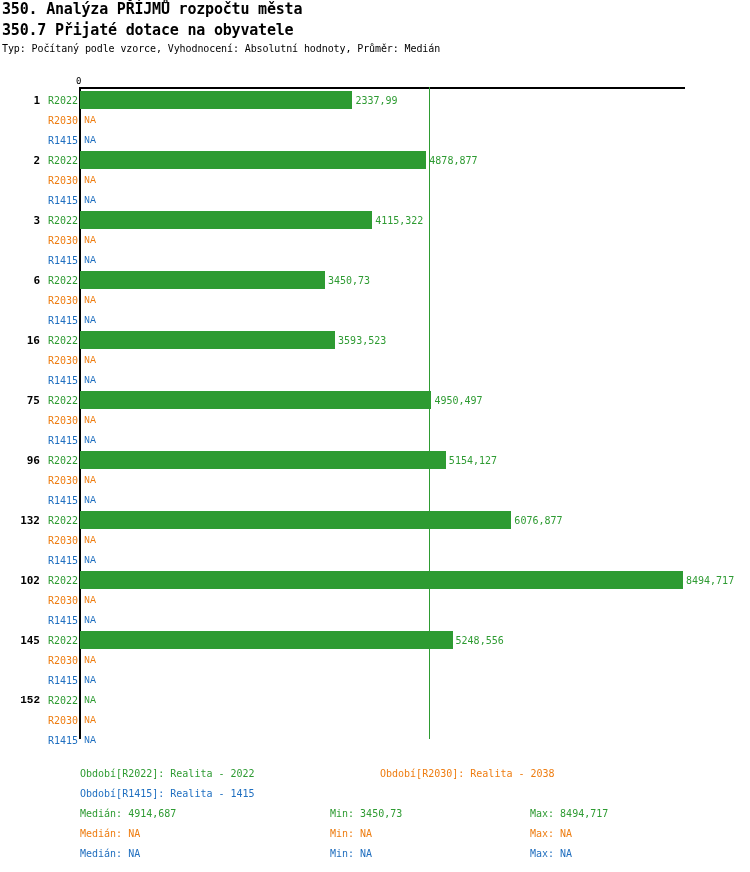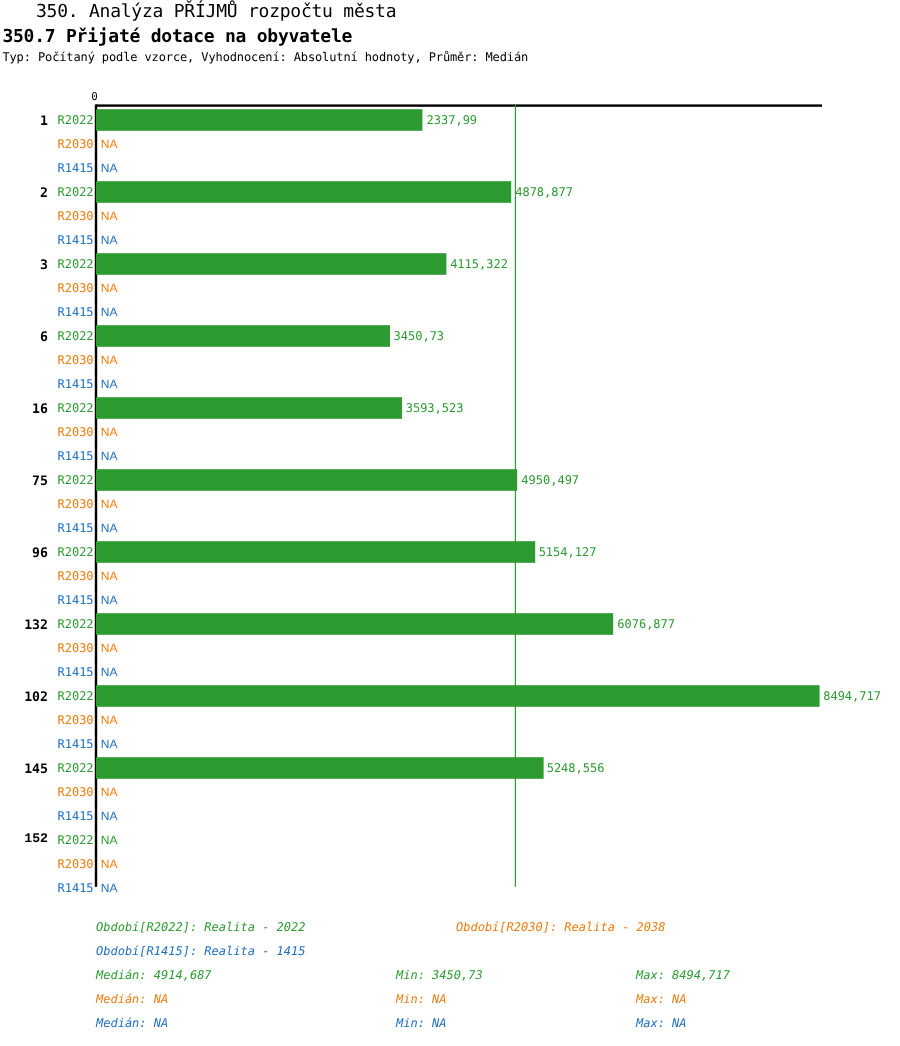--- a/index.html
+++ b/index.html
@@ -14,23 +14,22 @@
     font-family: "DejaVu Sans Mono", monospace;
     color: #000000;
     overflow: hidden;
   }
 
   
   #header { position: absolute; left: 0; top: 0; width: 750px; }
   .title1 {
     position: absolute; left: 2px; top: 0px;
     font-family: "DejaVu Sans Mono", monospace;
-    font-size: 15px; font-weight: normal; color: #000; white-space: nowrap;
+    font-size: 15px; font-weight: bold; color: #000; white-space: nowrap;
     letter-spacing: -0.2px;
-    margin-left: 28px;
   }
   .title2 {
     position: absolute; left: 2px; top: 21px;
     font-family: "DejaVu Sans Mono", monospace;
     font-size: 15px; font-weight: bold; color: #000; white-space: nowrap;
     letter-spacing: -0.2px;
   }
   .subtitle {
     position: absolute; left: 2px; top: 43px;
     font-family: "DejaVu Sans Mono", monospace;
@@ -83,27 +82,27 @@
     height: 18px;
   }
   .bar-value {
     position: absolute;
     font-family: "DejaVu Sans Mono", monospace;
     font-size: 10px;
     white-space: nowrap;
   }
   .na-value {
     position: absolute;
-    font-family: Liberation Sans, sans-serif;
+    font-family: Liberation Mono, monospace;
     font-size: 10px;
     white-space: nowrap;
   }
 
   
-  #footer { position: absolute; left: 0; top: 760px; width: 750px; height: 112px; font-style: italic; }
+  #footer { position: absolute; left: 0; top: 760px; width: 750px; height: 112px; }
   .legend-line {
     position: absolute;
     font-family: "DejaVu Sans Mono", monospace;
     font-size: 10px;
     white-space: nowrap;
   }
 </style>
 </head>
 <body>
 

